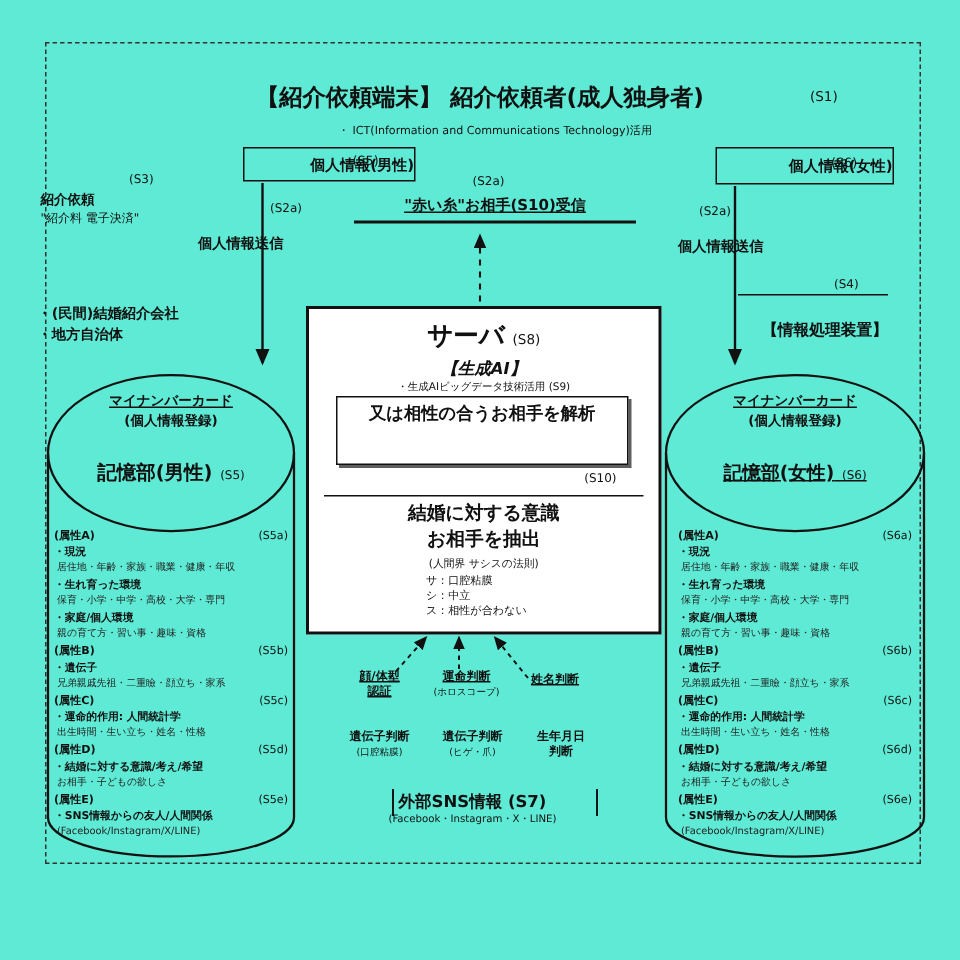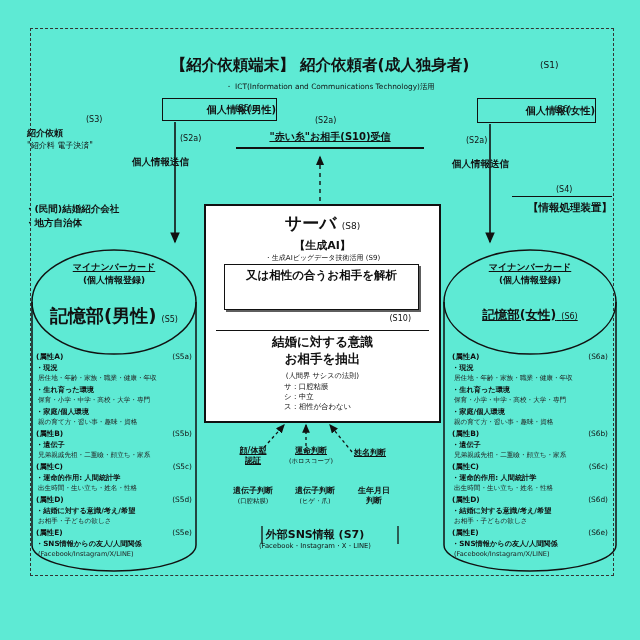--- a/index.html
+++ b/index.html
@@ -90,30 +90,30 @@
   <div class="abs" style="left:466px;top:136px;font-size:8px;">(S2a)</div>
   <div class="abs b" style="left:452px;top:158px;font-size:9.5px;">個人情報送信</div>
 
   <div class="abs" style="left:86px;top:115px;font-size:8px;">(S3)</div>
   <div class="abs b" style="left:27px;top:127px;font-size:9px;">紹介依頼</div>
   <div class="abs" style="left:27px;top:140px;font-size:8px;">"紹介料 電子決済"</div>
   <div class="abs b" style="left:25px;top:203px;font-size:9.5px;">・(民間)結婚紹介会社</div>
   <div class="abs b" style="left:25px;top:217px;font-size:9.5px;">・地方自治体</div>
 
   <div class="abs" style="left:556px;top:185px;font-size:8px;">(S4)</div>
-  <div class="abs b" style="left:512px;top:196px;width:100px;border-top:1.6px solid #111;padding-top:4px;text-align:right;font-size:10.5px;">
+  <div class="abs b" style="left:492px;top:196px;width:100px;border-top:1.6px solid #111;padding-top:16px;text-align:right;font-size:10.5px;">
     <span>【情報処理装置】</span>
   </div>
 
   <div class="abs server-box" style="left:204px;top:204px;width:233px;height:215px;">
     <div class="abs ctr" style="left:0;top:6px;width:100%;">
       <span class="b" style="font-size:17px;">サーバ</span>
       <span style="font-size:9px;">(S8)</span>
     </div>
-    <div class="abs ctr b" style="left:0;top:32px;width:100%;font-size:11px;">【生成AI】</div>
+    <div class="abs ctr b" style="left:0;top:32px;width:100%;font-size:11px;font-style:italic;">【生成AI】</div>
     <div class="abs ctr" style="left:0;top:47px;width:100%;font-size:7px;">・生成AIビッグデータ技術活用 (S9)</div>
     <div class="abs inner-box ctr" style="left:18px;top:58px;width:193px;height:44px;">
       <div class="b" style="font-size:11.5px;line-height:20px;">又は相性の合うお相手を解析</div>
     </div>
     <div class="abs" style="right:28px;top:108px;font-size:8px;">(S10)</div>
     <div class="abs sep" style="left:10px;top:124px;width:213px;"></div>
     <div class="abs ctr b" style="left:0;top:128px;width:100%;font-size:12.5px;">結婚に対する意識</div>
     <div class="abs ctr b" style="left:0;top:145px;width:100%;font-size:12.5px;">お相手を抽出</div>
     <div class="abs ctr" style="left:0;top:165px;width:100%;font-size:7.2px;">(人間界 サシスの法則)</div>
     <div class="abs" style="left:78px;top:176px;font-size:7.4px;line-height:10px;">
@@ -147,21 +147,21 @@
     <div class="m1">生年月日</div>
     <div class="m1" style="text-decoration:none;">判断</div>
   </div>
 
   <div class="abs ctr b" style="left:240px;top:527px;width:150px;font-size:11px;">外部SNS情報 (S7)</div>
   <div class="abs ctr" style="left:225px;top:541px;width:180px;font-size:6.8px;">(Facebook・Instagram・X・LINE)</div>
 
   <div class="abs ctr b ul" style="left:34px;top:261px;width:160px;font-size:9px;">マイナンバーカード</div>
   <div class="abs ctr b" style="left:34px;top:274px;width:160px;font-size:9px;">(個人情報登録)</div>
   <div class="abs ctr" style="left:34px;top:304px;width:160px;">
-    <span class="b" style="font-size:18px;">記憶部(男性)</span>
+    <span class="b" style="font-size:13px;">記憶部(男性)</span>
     <span style="font-size:8px;">(S5)</span>
   </div>
   <div class="abs cyl-lines" style="left:36px;top:351px;width:156px;">
     <div class="ln hd">
         <span>(属性A)</span>
         <span class="ref">(S5a)</span>
       </div>
     <div class="ln bb">・現況</div>
     <div class="ln dd">居住地・年齢・家族・職業・健康・年収</div>
     <div class="ln bb">・生れ育った環境</div>

